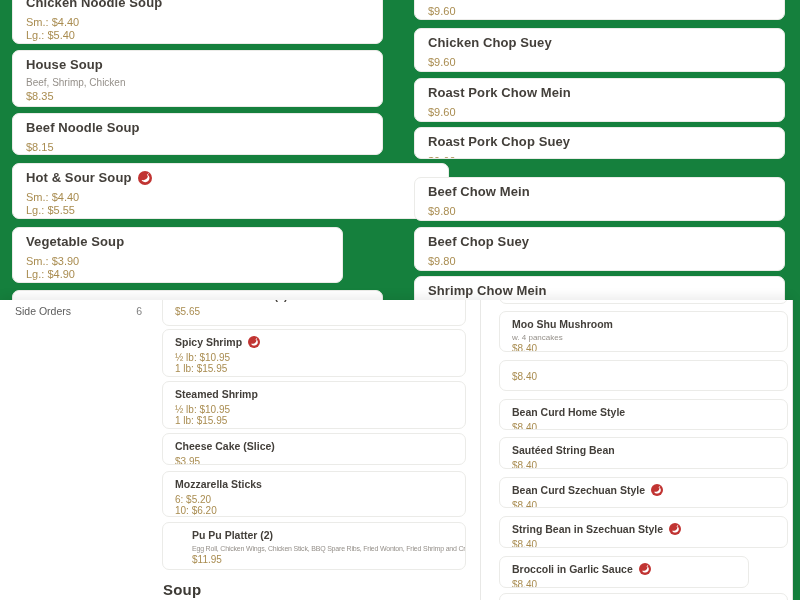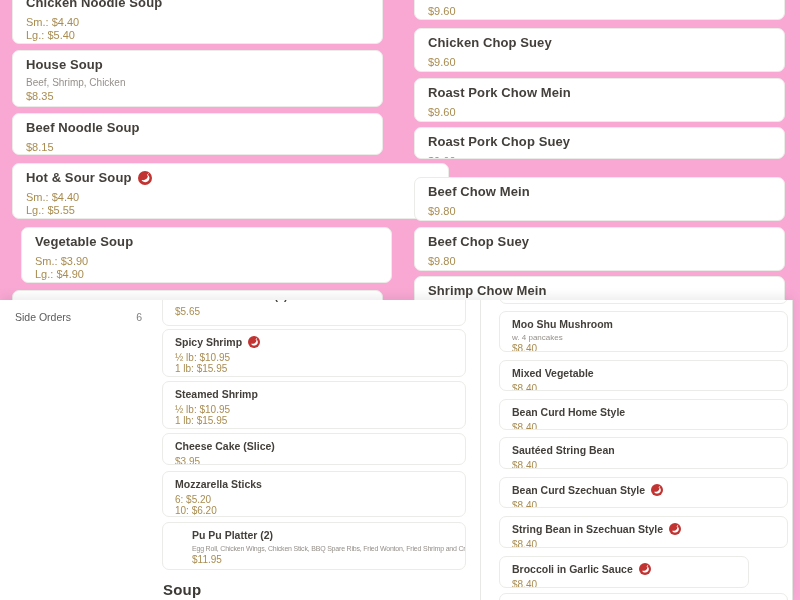--- a/index.html
+++ b/index.html
@@ -1,16 +1,16 @@
 <!DOCTYPE html>
 <html><head>
 <meta charset="utf-8">
 <style>
   html,body{margin:0;padding:0;background:#fff;}
-  .screen{position:relative;width:800px;height:600px;overflow:hidden;background:#f9a8d4;
+  .screen{position:relative;width:800px;height:600px;overflow:hidden;background:#15803d;
           font-family:"Liberation Sans",sans-serif;}
   .card{position:absolute;background:#fff;border:1px solid #ebebe8;border-radius:7px;
         box-sizing:border-box;overflow:hidden;}
   .trow{display:flex;align-items:center;gap:6px;}
   
   .bgcard{padding:7px 13px;}
   .bgcard .title{font-size:13px;font-weight:bold;color:#433f3a;line-height:14px;letter-spacing:.1px;}
   .bgcard .prices{margin-top:6px;}
   .bgcard .price{font-size:11px;color:#a98c50;line-height:13px;}
   .bgcard .desc{font-size:10px;color:#95908a;line-height:12px;margin-top:5px;}
@@ -20,21 +20,21 @@
   .ovcard .title{font-size:10.5px;font-weight:bold;color:#433f3a;line-height:12px;}
   .ovcard .prices{margin-top:5px;}
   .ovcard .price{font-size:10px;color:#a98c50;line-height:10.5px;}
   .ovcard .desc{font-size:7px;letter-spacing:-.2px;color:#95908a;line-height:9px;margin-top:3px;white-space:nowrap;}
   .ovcard .desc + .prices{margin-top:2px;}
   .spicy{flex:0 0 auto;display:block;}
   .overlay{position:absolute;left:0;top:300px;width:792px;height:300px;background:#fff;
            box-shadow:0 -4px 10px rgba(0,0,0,.07);border-right:1px solid #e2e2e0;overflow:hidden;}
   .ovdivider{position:absolute;left:480px;top:0;width:1px;height:300px;background:#e8e8e6;}
   .sidebar-row{position:absolute;left:0;top:5px;width:157px;height:18px;display:flex;
-               align-items:flex-end;justify-content:space-between;padding:0 15px;box-sizing:border-box;}
+               align-items:flex-start;justify-content:space-between;padding:0 15px;box-sizing:border-box;}
   .sidebar-row .lbl{font-size:10.5px;color:#5c5c5c;}
   .sidebar-row .cnt{font-size:10.5px;color:#818181;}
   .section-heading{position:absolute;font-size:15px;font-weight:bold;color:#3d3a35;letter-spacing:.2px;}
   .partial-desc{position:absolute;left:13px;bottom:2px;font-size:8px;color:#999;white-space:nowrap;}
 </style>
 </head>
 <body>
 
 <div class="screen">
 
@@ -75,21 +75,21 @@
           <path d="M13.8 5.6c.5 1.6.2 3.3-1 4.8-1.5 1.9-4 2.9-6.6 2.6-.4 0-.8-.1-1.1-.2 1 1.9 3 3.2 5.4 3.2 3.3 0 5.9-2.6 5.9-5.9 0-1.8-1-3.5-2.6-4.5z" fill="#fff"></path>
           <path d="M13.6 6.1c-.4-.9.1-1.8 1-2.2" stroke="#fff" stroke-width="1.3" fill="none" stroke-linecap="round"></path>
         </svg>
     </div>
     <div class="prices">
       <div class="price">Sm.: $4.40</div>
       <div class="price">Lg.: $5.55</div>
     </div>
   </div>
 
-  <div class="card bgcard" style="left:21px;top:227px;width:371px;height:56px;padding-left:13px;">
+  <div class="card bgcard" style="left:12px;top:227px;width:331px;height:56px;padding-left:13px;">
     <div class="trow">
         <span class="title">Vegetable Soup</span>
       </div>
     <div class="prices">
       <div class="price">Sm.: $3.90</div>
       <div class="price">Lg.: $4.90</div>
     </div>
   </div>
 
   <div class="card bgcard" style="left:12px;top:290px;width:371px;height:56px;">
@@ -234,23 +234,20 @@
       <div class="trow">
           <span class="title">Moo Shu Mushroom</span>
         </div>
       <div class="desc" style="font-size:8px;letter-spacing:0;">w. 4 pancakes</div>
       <div class="prices">
           <div class="price">$8.40</div>
         </div>
     </div>
 
     <div class="card ovcard" style="left:499px;top:60px;width:289px;height:31px;">
-      <div class="trow">
-          <span class="title">Mixed Vegetable</span>
-        </div>
       <div class="prices">
           <div class="price">$8.40</div>
         </div>
     </div>
 
     <div class="card ovcard" style="left:499px;top:99px;width:289px;height:31px;">
       <div class="trow">
           <span class="title">Bean Curd Home Style</span>
         </div>
       <div class="prices">

